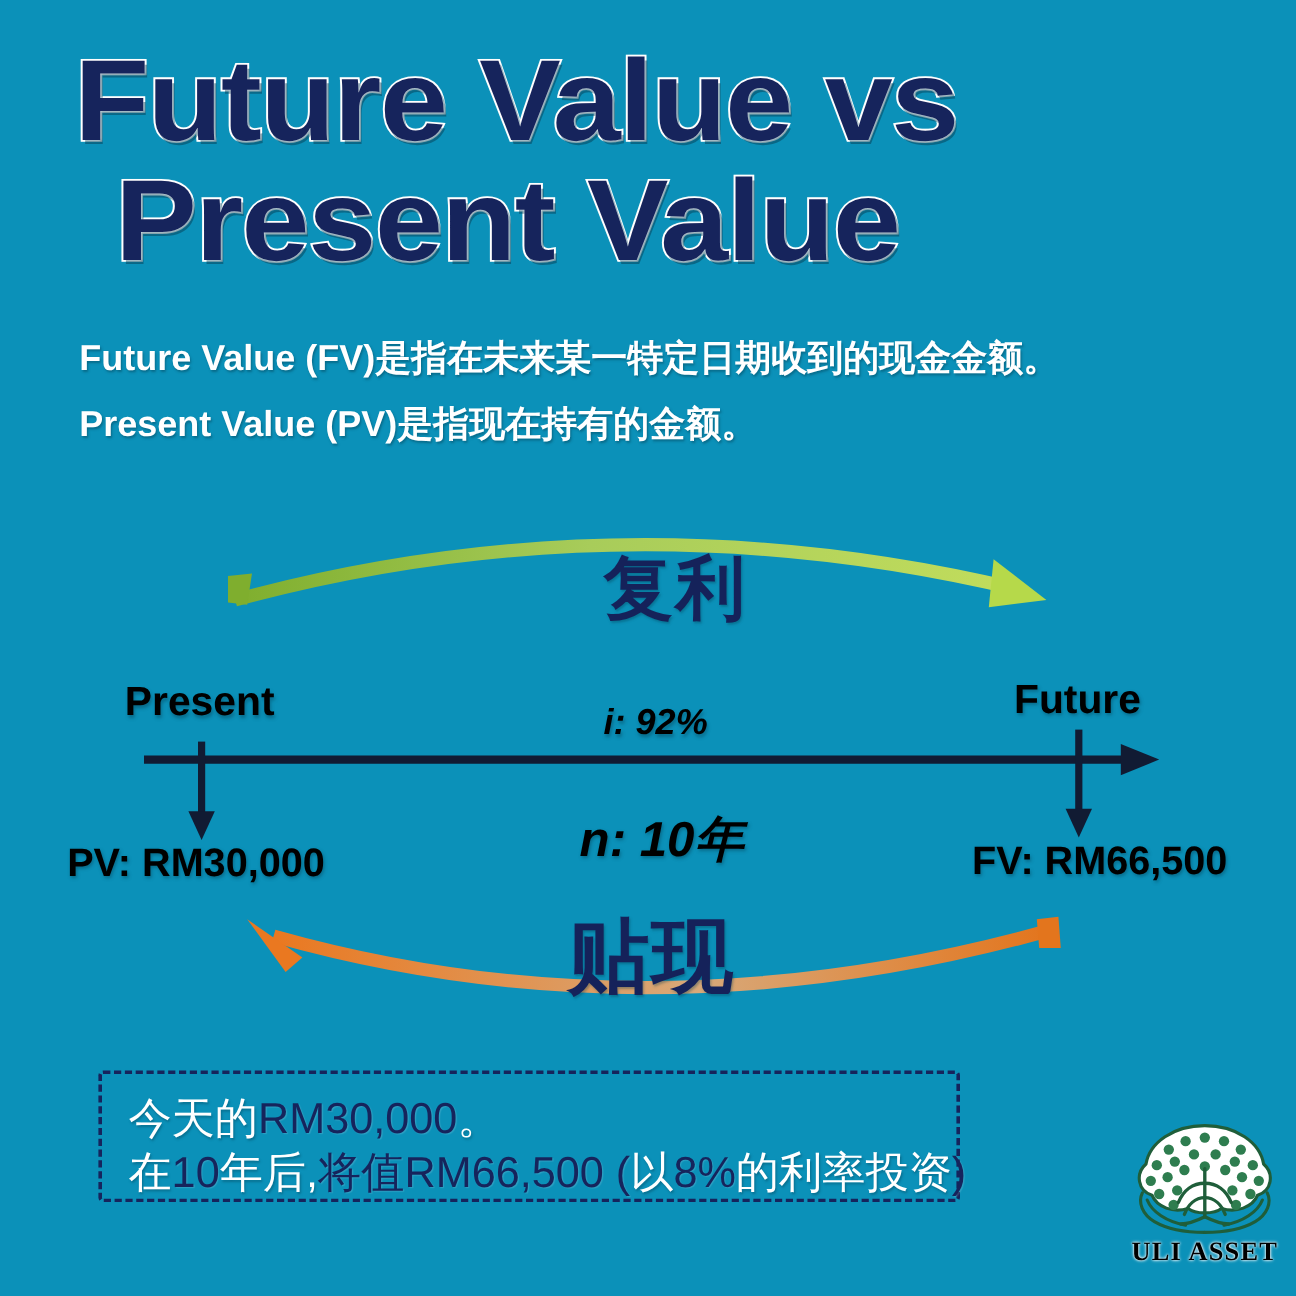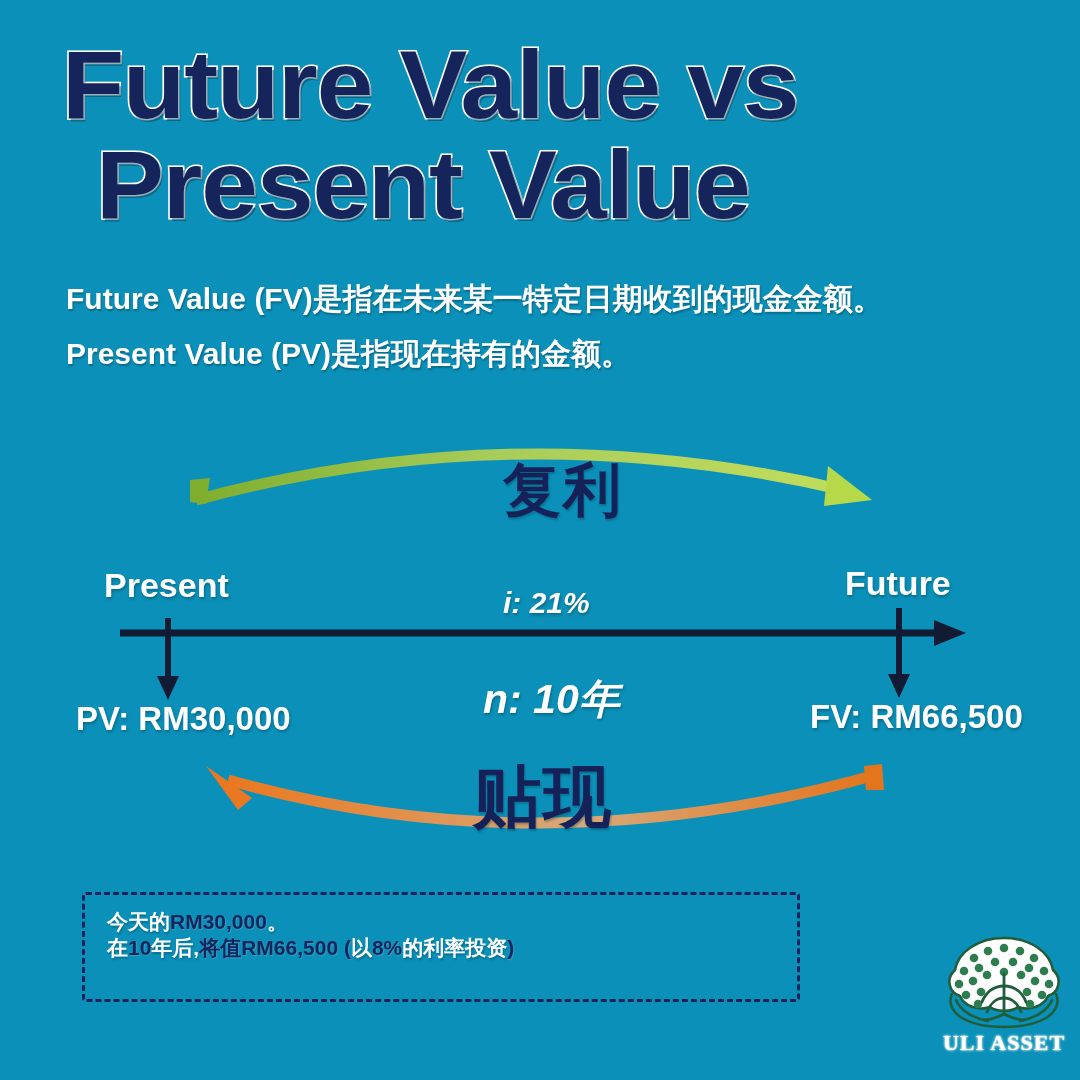--- a/index.html
+++ b/index.html
@@ -73,21 +73,21 @@
   }
 
   .lbl {
     position: absolute;
     font-family: "Liberation Sans", sans-serif;
     font-weight: 700;
     white-space: nowrap;
   }
 
   .lbl-white {
-    color: #ffffff;
+    color: #000000;
     text-shadow: 1px 2px 3px rgba(4,60,80,0.45);
   }
   .lbl-navy {
     color: #15225a;
     text-shadow: 1px 2px 2px rgba(4,60,80,0.35);
   }
 
   #label-compound {
     left: 470px;
     top: 452px;
@@ -118,21 +118,21 @@
     font-style: italic;
   }
   #label-periods {
     left: 483px;
     top: 648px;
     font-size: 41px;
     font-style: italic;
     margin-top: 24px;
   }
   #label-pv {
-    left: 76px;
+    left: 56px;
     top: 700px;
     font-size: 33px;
   }
   #label-fv {
     left: 773px;
     top: 698px;
     font-size: 33px;
     margin-left: 37px;
   }
 
@@ -143,22 +143,22 @@
     top: 892px;
     width: 718px;
     height: 110px;
     border: 3px dashed #16245c;
     border-radius: 4px;
     box-sizing: border-box;
     padding: 14px 0 0 22px;
   }
   .callout-line {
     font-family: "Liberation Sans", sans-serif;
-    font-weight: 700;
-    font-size: 21px;
+    font-weight: 400;
+    font-size: 36px;
     line-height: 1.25;
     white-space: nowrap;
     color: #ffffff;
     text-shadow: 1px 2px 2px rgba(4,60,80,0.4);
   }
   .callout-line .navy {
     color: #16245c;
     text-shadow: 1px 1px 1px rgba(255,255,255,0.15);
   }
 
@@ -173,21 +173,21 @@
   .logo-text {
     position: absolute;
     left: 0;
     top: 102px;
     width: 132px;
     text-align: center;
     font-family: "Liberation Serif", serif;
     font-weight: 700;
     font-size: 22px;
     letter-spacing: 1px;
-    color: #ffffff;
+    color: #000000;
     text-shadow: 0 0 3px #ffffff, 0 0 2px #ffffff;
   }
 </style>
 </head>
 <body>
 
 <div id="canvas">
 
   <div class="title-block">
     <div class="title-line">Future Value vs</div>
@@ -243,21 +243,21 @@
     <g>
       <line x1="899" y1="608" x2="899" y2="678" stroke="#111b33" stroke-width="6"></line>
       <path d="M 888 674 L 899 698 L 910 674 Z" fill="#111b33"></path>
     </g>
   </svg>
 
   <div class="lbl lbl-navy" id="label-compound">复利</div>
   <div class="lbl lbl-navy" id="label-discount">贴现</div>
   <div class="lbl lbl-white" id="label-present">Present</div>
   <div class="lbl lbl-white" id="label-future">Future</div>
-  <div class="lbl lbl-white" id="label-rate">i: 21%</div>
+  <div class="lbl lbl-white" id="label-rate">i: 92%</div>
   <div class="lbl lbl-white" id="label-periods">n: 10年</div>
   <div class="lbl lbl-white" id="label-pv">PV: RM30,000</div>
   <div class="lbl lbl-white" id="label-fv">FV: RM66,500</div>
 
   <div class="callout">
     <div class="callout-line">
       <span>今天的</span><span class="navy">RM30,000</span><span>。</span>
     </div>
     <div class="callout-line">
       <span>在</span><span class="navy">10</span><span>年后,</span><span class="navy">将值</span><span class="navy">RM66,500 (</span><span>以</span><span class="navy">8%</span><span>的利率投资</span><span class="navy">)</span>

